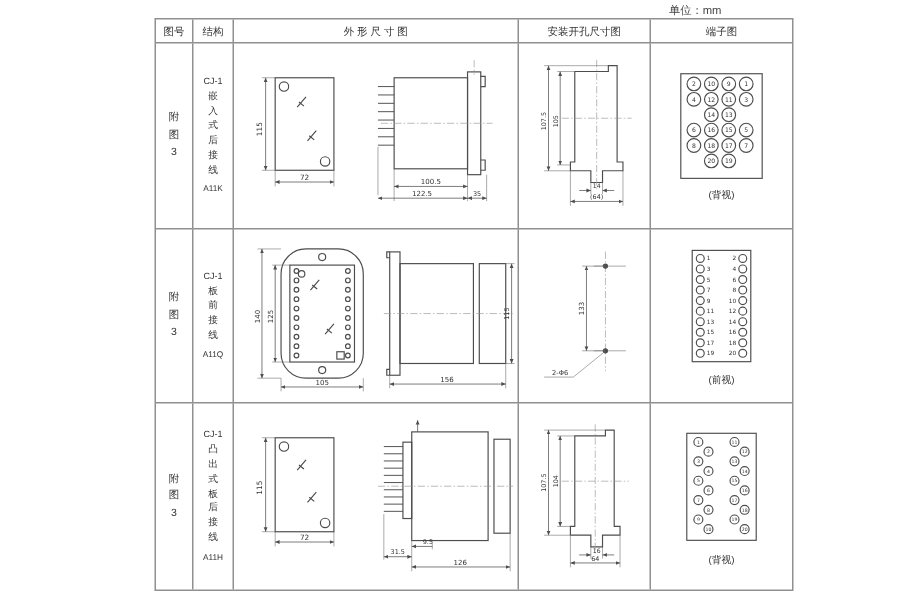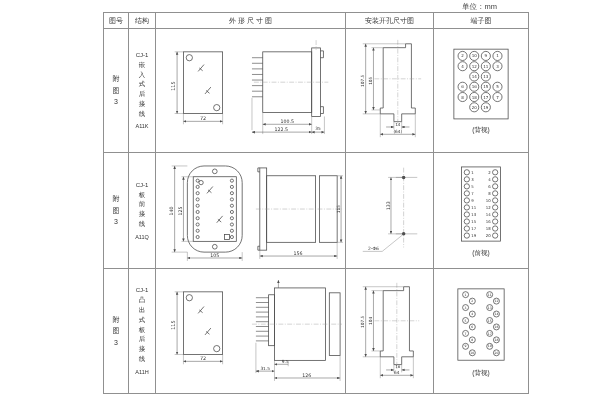--- a/index.html
+++ b/index.html
@@ -1,18 +1,18 @@
 <!DOCTYPE html>
 <html><head>
 <meta charset="utf-8">
 <style>
   html,body{margin:0;padding:0}
   body{width:600px;height:400px;background:#fff;position:relative;overflow:hidden;
        font-family:"Liberation Sans","DejaVu Sans",sans-serif;color:#333}
-  .unit{position:absolute;top:2px;left:462px;font-size:7.5px;color:#444}
+  .unit{position:absolute;top:2px;left:446px;font-size:7.5px;color:#444}
   .tbl{position:absolute;left:103px;top:12px;display:grid;
        grid-template-columns:25px 27px 190px 88px 94px;
        grid-template-rows:16px 124px 116px 124px;
        border:1px solid #909090;background:#fff}
   .cell{border-right:1px solid #909090;border-bottom:1px solid #909090;
         display:flex;align-items:center;justify-content:center;overflow:hidden;box-sizing:border-box}
   .lastc{border-right:none}
   .lastr{border-bottom:none}
   .head{font-size:7px;color:#333;white-space:nowrap}
   .vtext{width:9px;word-break:break-all;text-align:center;font-size:7px;line-height:1.65;color:#333}

